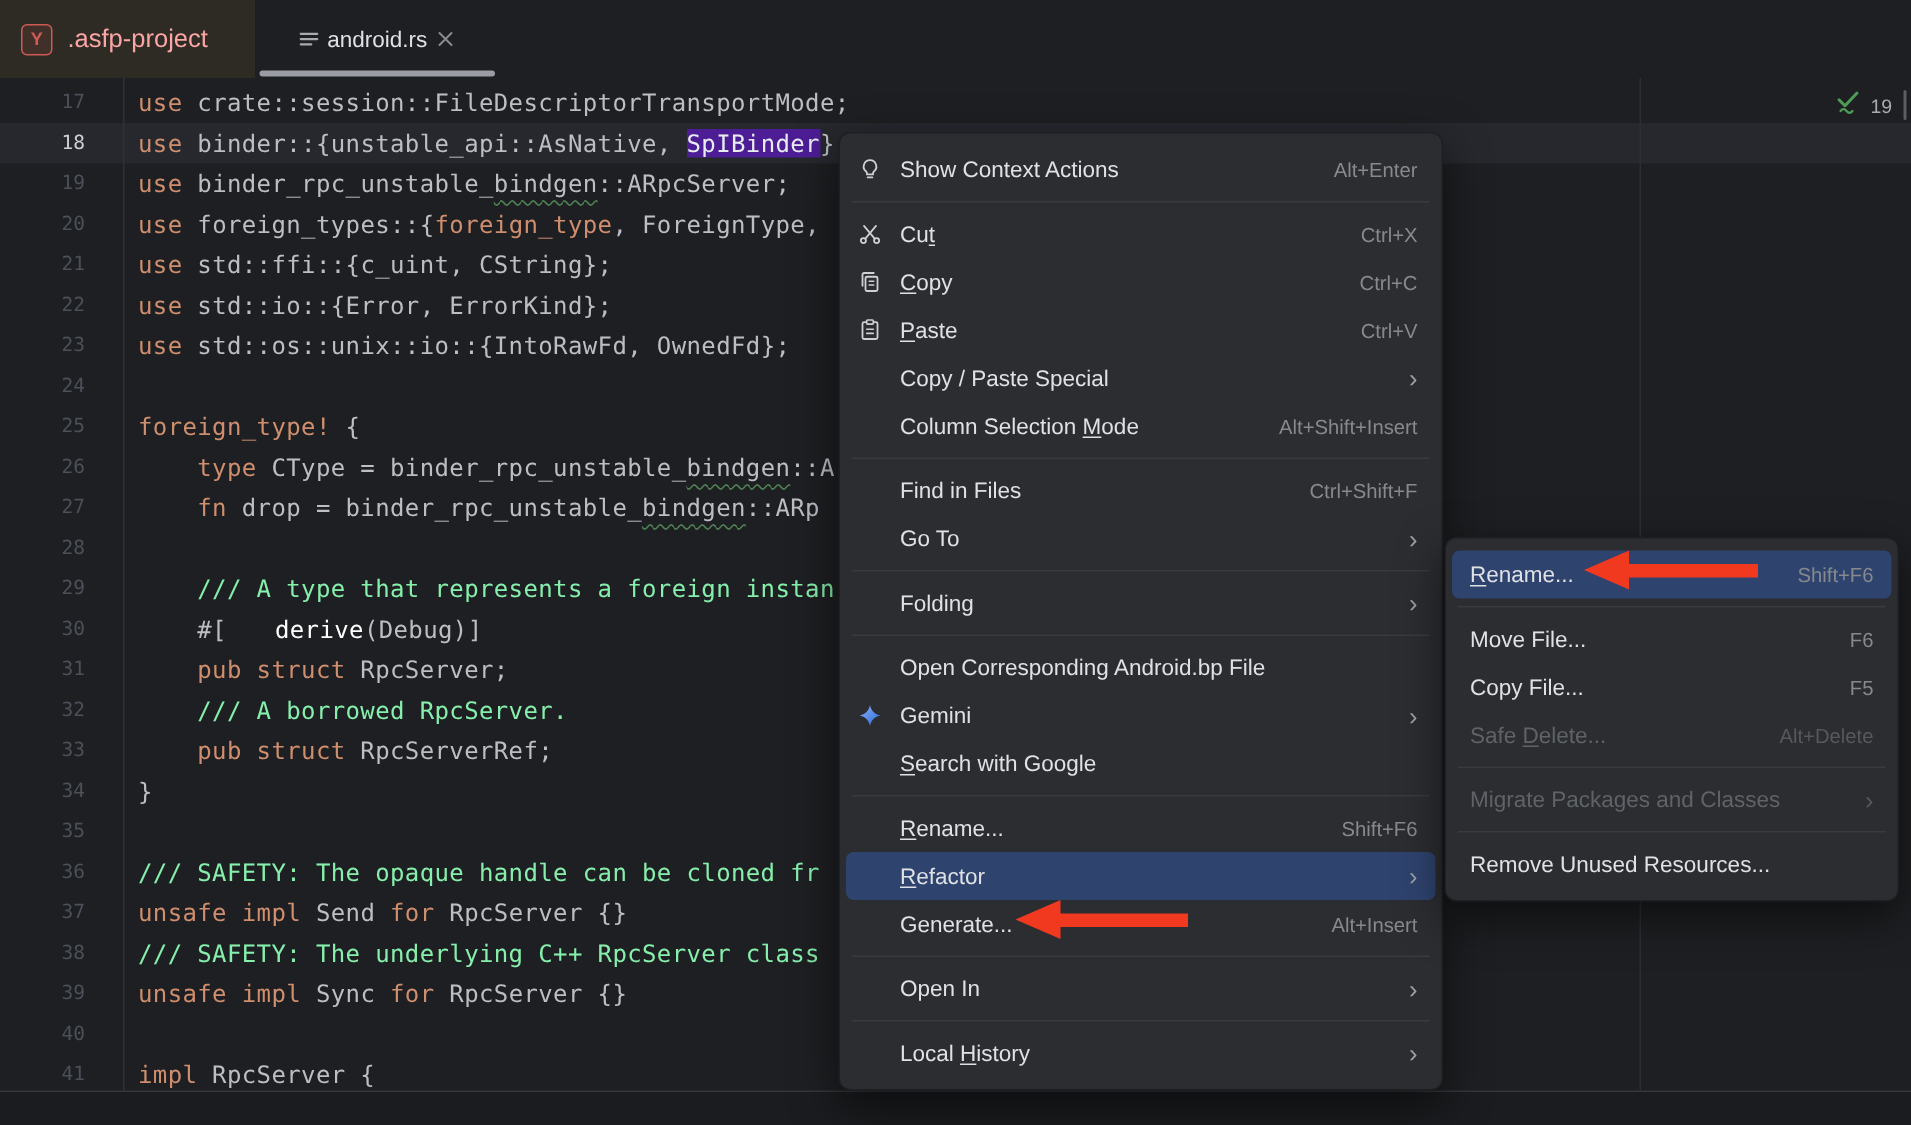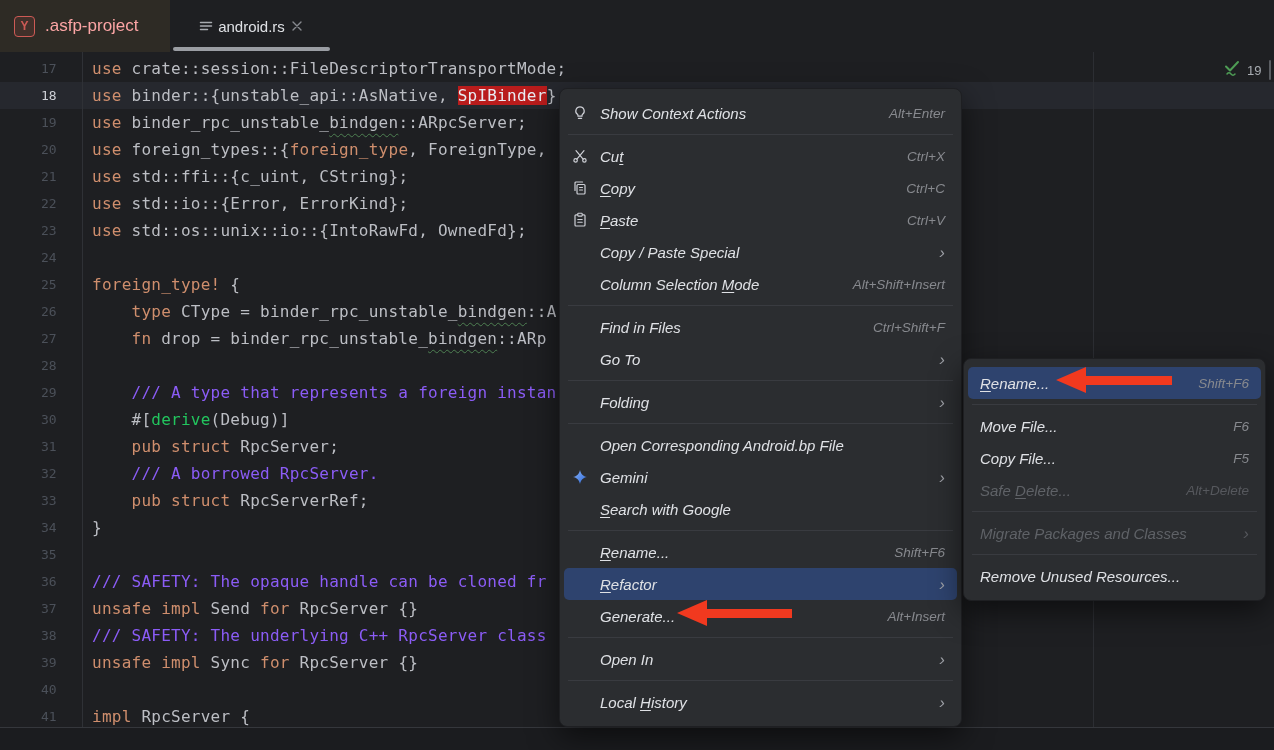--- a/index.html
+++ b/index.html
@@ -22,35 +22,35 @@
   .caret-line{position:absolute;left:0;right:0;top:30px;height:27px;background:#26282e;}
   .gutter-sep{position:absolute;left:82px;top:0;bottom:0;width:1px;background:#2f3136;}
   .margin-guide{position:absolute;left:1093px;top:0;bottom:0;width:1px;background:#2c2e33;}
   .gutter{position:absolute;left:0;top:3px;width:38px;font-family:"DejaVu Sans Mono",monospace;font-size:13px;color:#4b5059;text-align:right;}
   .gutter .ln{height:27px;line-height:27px;margin-left:41px;}
   .gutter .ln.current{color:#ced0d6;}
   .code{position:absolute;left:92px;top:3px;font-family:"DejaVu Sans Mono",monospace;font-size:16px;letter-spacing:.25px;white-space:pre;color:#bcbec4;}
   .code .cl{height:27px;line-height:27px;}
   .tk-kw{color:#cf8e6d;}
   .tk-pl{color:#bcbec4;}
-  .tk-cm{color:#8b5cf6;}
+  .tk-cm{color:#86efac;}
   .tk-mac{color:#cf8e6d;}
-  .tk-attr{color:#22c55e;}
-  .tk-sel{background:#b91c1c;color:#e8ecf2;}
+  .tk-attr{color:#ffffff;margin-left:32px;}
+  .tk-sel{background:#4c1d95;color:#e8ecf2;}
   .tk-sq{text-decoration-line:underline;text-decoration-style:wavy;text-decoration-color:#4e8052;text-decoration-thickness:1px;text-underline-offset:5px;}
   .inspections{position:absolute;left:1222px;top:7px;display:flex;align-items:center;gap:5px;cursor:pointer;}
   .insp-count{color:#a8acb2;font-size:13px;}
   .stripe-mark{position:absolute;right:3px;top:8px;width:2px;height:20px;background:#5a5d62;border-radius:1px;}
   
   .statusbar{position:absolute;left:0;right:0;bottom:0;height:22px;background:#1b1c1f;border-top:1px solid #35373c;}
   
   .menu{position:absolute;background:#2b2d30;border:1px solid #1e1f22;border-radius:8px;padding:8px 0;box-sizing:border-box;box-shadow:0 10px 30px rgba(0,0,0,.55);}
   #context-menu{left:559px;top:88px;width:403px;z-index:10;}
   #submenu{left:963px;top:358px;width:303px;z-index:20;}
-  .mi{height:32px;display:flex;align-items:center;margin:0 4px;padding:0 12px 0 8px;border-radius:5px;font-size:15px;color:#dfe1e5;cursor:pointer;font-style:italic;}
+  .mi{height:32px;display:flex;align-items:center;margin:0 4px;padding:0 12px 0 8px;border-radius:5px;font-size:15px;color:#dfe1e5;cursor:pointer;}
   #submenu .mi{padding:0 12px;}
   .mi.selected{background:#2e436e;}
   .mi.disabled{color:#5f6267;cursor:default;}
   .mi-icon{width:24px;min-width:24px;display:flex;align-items:center;justify-content:flex-start;}
   .mi-label{margin-left:4px;}
   #submenu .mi-label{margin-left:0;}
   .mi-label u{text-decoration:underline;text-underline-offset:2px;}
   .mi-short{margin-left:auto;color:#87898e;font-size:13.5px;}
   .mi.disabled .mi-short{color:#56585d;}
   .mi-chev{margin-left:auto;color:#9da0a6;font-size:17px;line-height:1;}

